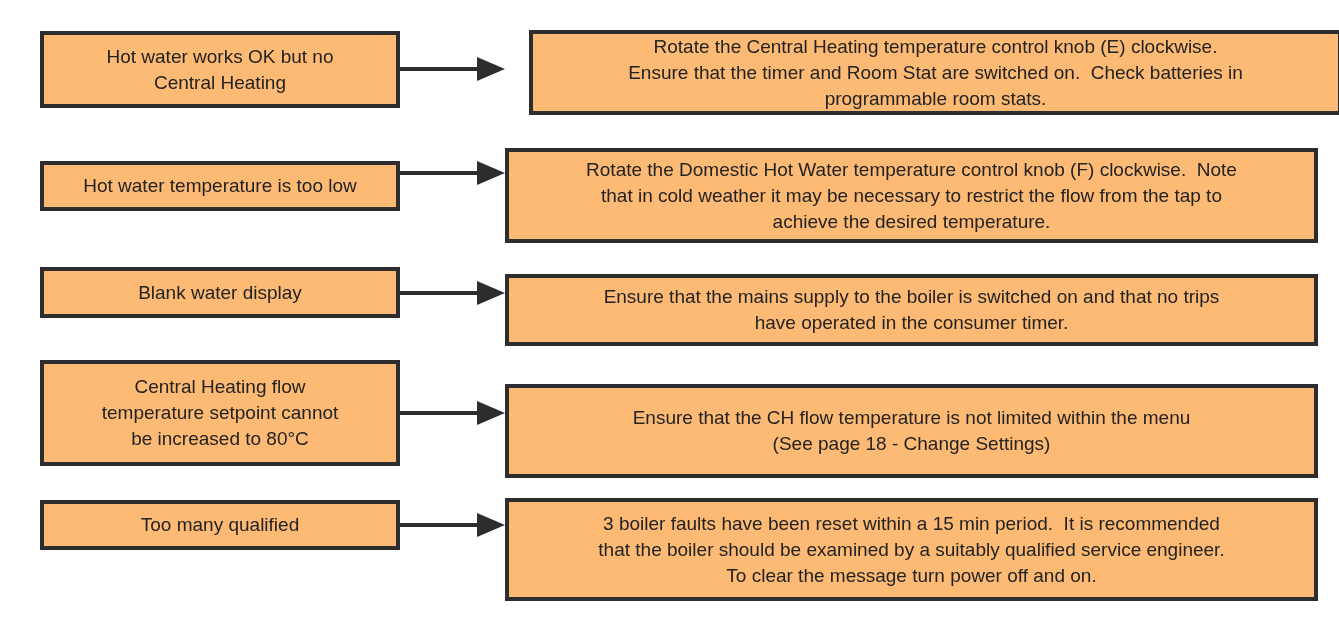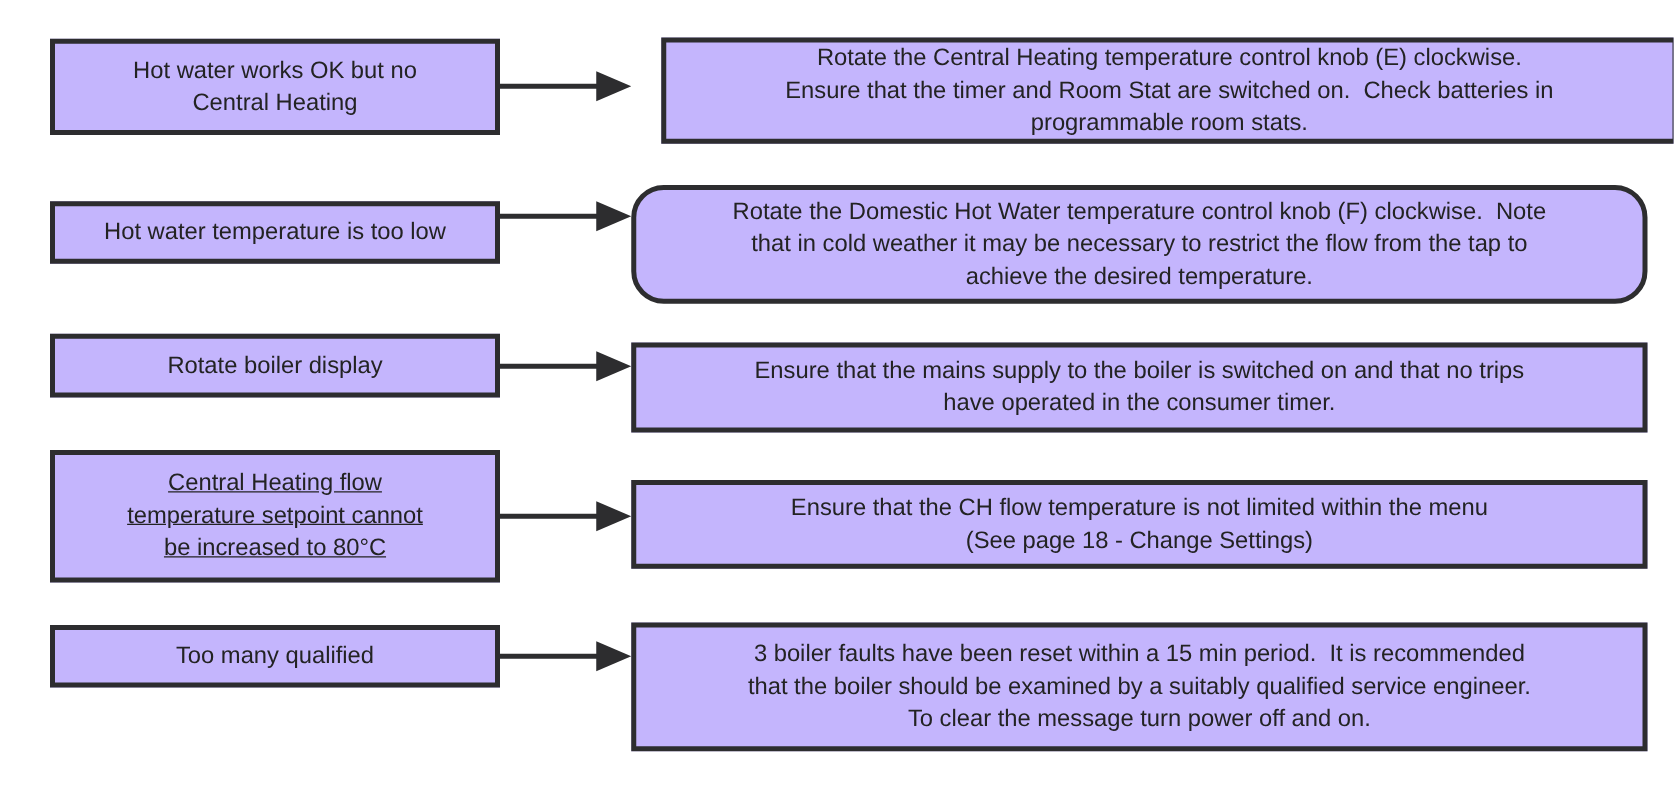--- a/index.html
+++ b/index.html
@@ -7,21 +7,21 @@
     position: relative;
     width: 1339px;
     height: 643px;
     background: #ffffff;
     font-family: "Liberation Sans", sans-serif;
     overflow: hidden;
   }
   .box {
     position: absolute;
     box-sizing: border-box;
-    background: #c4b5fd;
+    background: #fdba74;
     border: 4px solid #2d2d2f;
     display: flex;
     align-items: center;
     justify-content: center;
     text-align: center;
     color: #232323;
     font-size: 19px;
     line-height: 26px;
     white-space: pre-wrap;
     padding: 2px 22px;
@@ -37,27 +37,27 @@
     position: absolute; right: 0; top: 0; width: 0; height: 0;
     border-top: 12px solid transparent;
     border-bottom: 12px solid transparent;
     border-left: 28px solid #2d2d2f;
   }
   
   .r1 .problem  { top: 31px;  height: 77px;  }
   .r1 .solution { top: 30px;  height: 85px; margin-left: 24px;  }
   .r1 .arrow    { top: 57px;  }
   .r2 .problem  { top: 161px; height: 50px;  }
-  .r2 .solution { top: 148px; height: 95px; border-radius: 26px;  }
+  .r2 .solution { top: 148px; height: 95px;  }
   .r2 .arrow    { top: 161px; }
   .r3 .problem  { top: 267px; height: 51px;  }
   .r3 .solution { top: 274px; height: 72px;  }
   .r3 .arrow    { top: 281px; }
-  .r4 .problem  { top: 360px; height: 106px; text-decoration: underline; }
-  .r4 .solution { top: 384px; height: 71px;  }
+  .r4 .problem  { top: 360px; height: 106px; }
+  .r4 .solution { top: 384px; height: 94px;  }
   .r4 .arrow    { top: 401px; }
   .r5 .problem  { top: 500px; height: 50px;  }
   .r5 .solution { top: 498px; height: 103px; }
   .r5 .arrow    { top: 513px; }
 </style>
 </head>
 <body>
 
 <div class="canvas">
 
@@ -78,21 +78,21 @@
     <div class="arrow">
       <span class="shaft"></span>
       <span class="head"></span>
     </div>
     <div class="box solution">Rotate the Domestic Hot Water temperature control knob (F) clockwise.  Note
 that in cold weather it may be necessary to restrict the flow from the tap to
 achieve the desired temperature.</div>
   </div>
 
   <div class="row r3">
-    <div class="box problem">Rotate boiler display</div>
+    <div class="box problem">Blank water display</div>
     <div class="arrow">
       <span class="shaft"></span>
       <span class="head"></span>
     </div>
     <div class="box solution">Ensure that the mains supply to the boiler is switched on and that no trips
 have operated in the consumer timer.</div>
   </div>
 
   <div class="row r4">
     <div class="box problem">Central Heating flow

